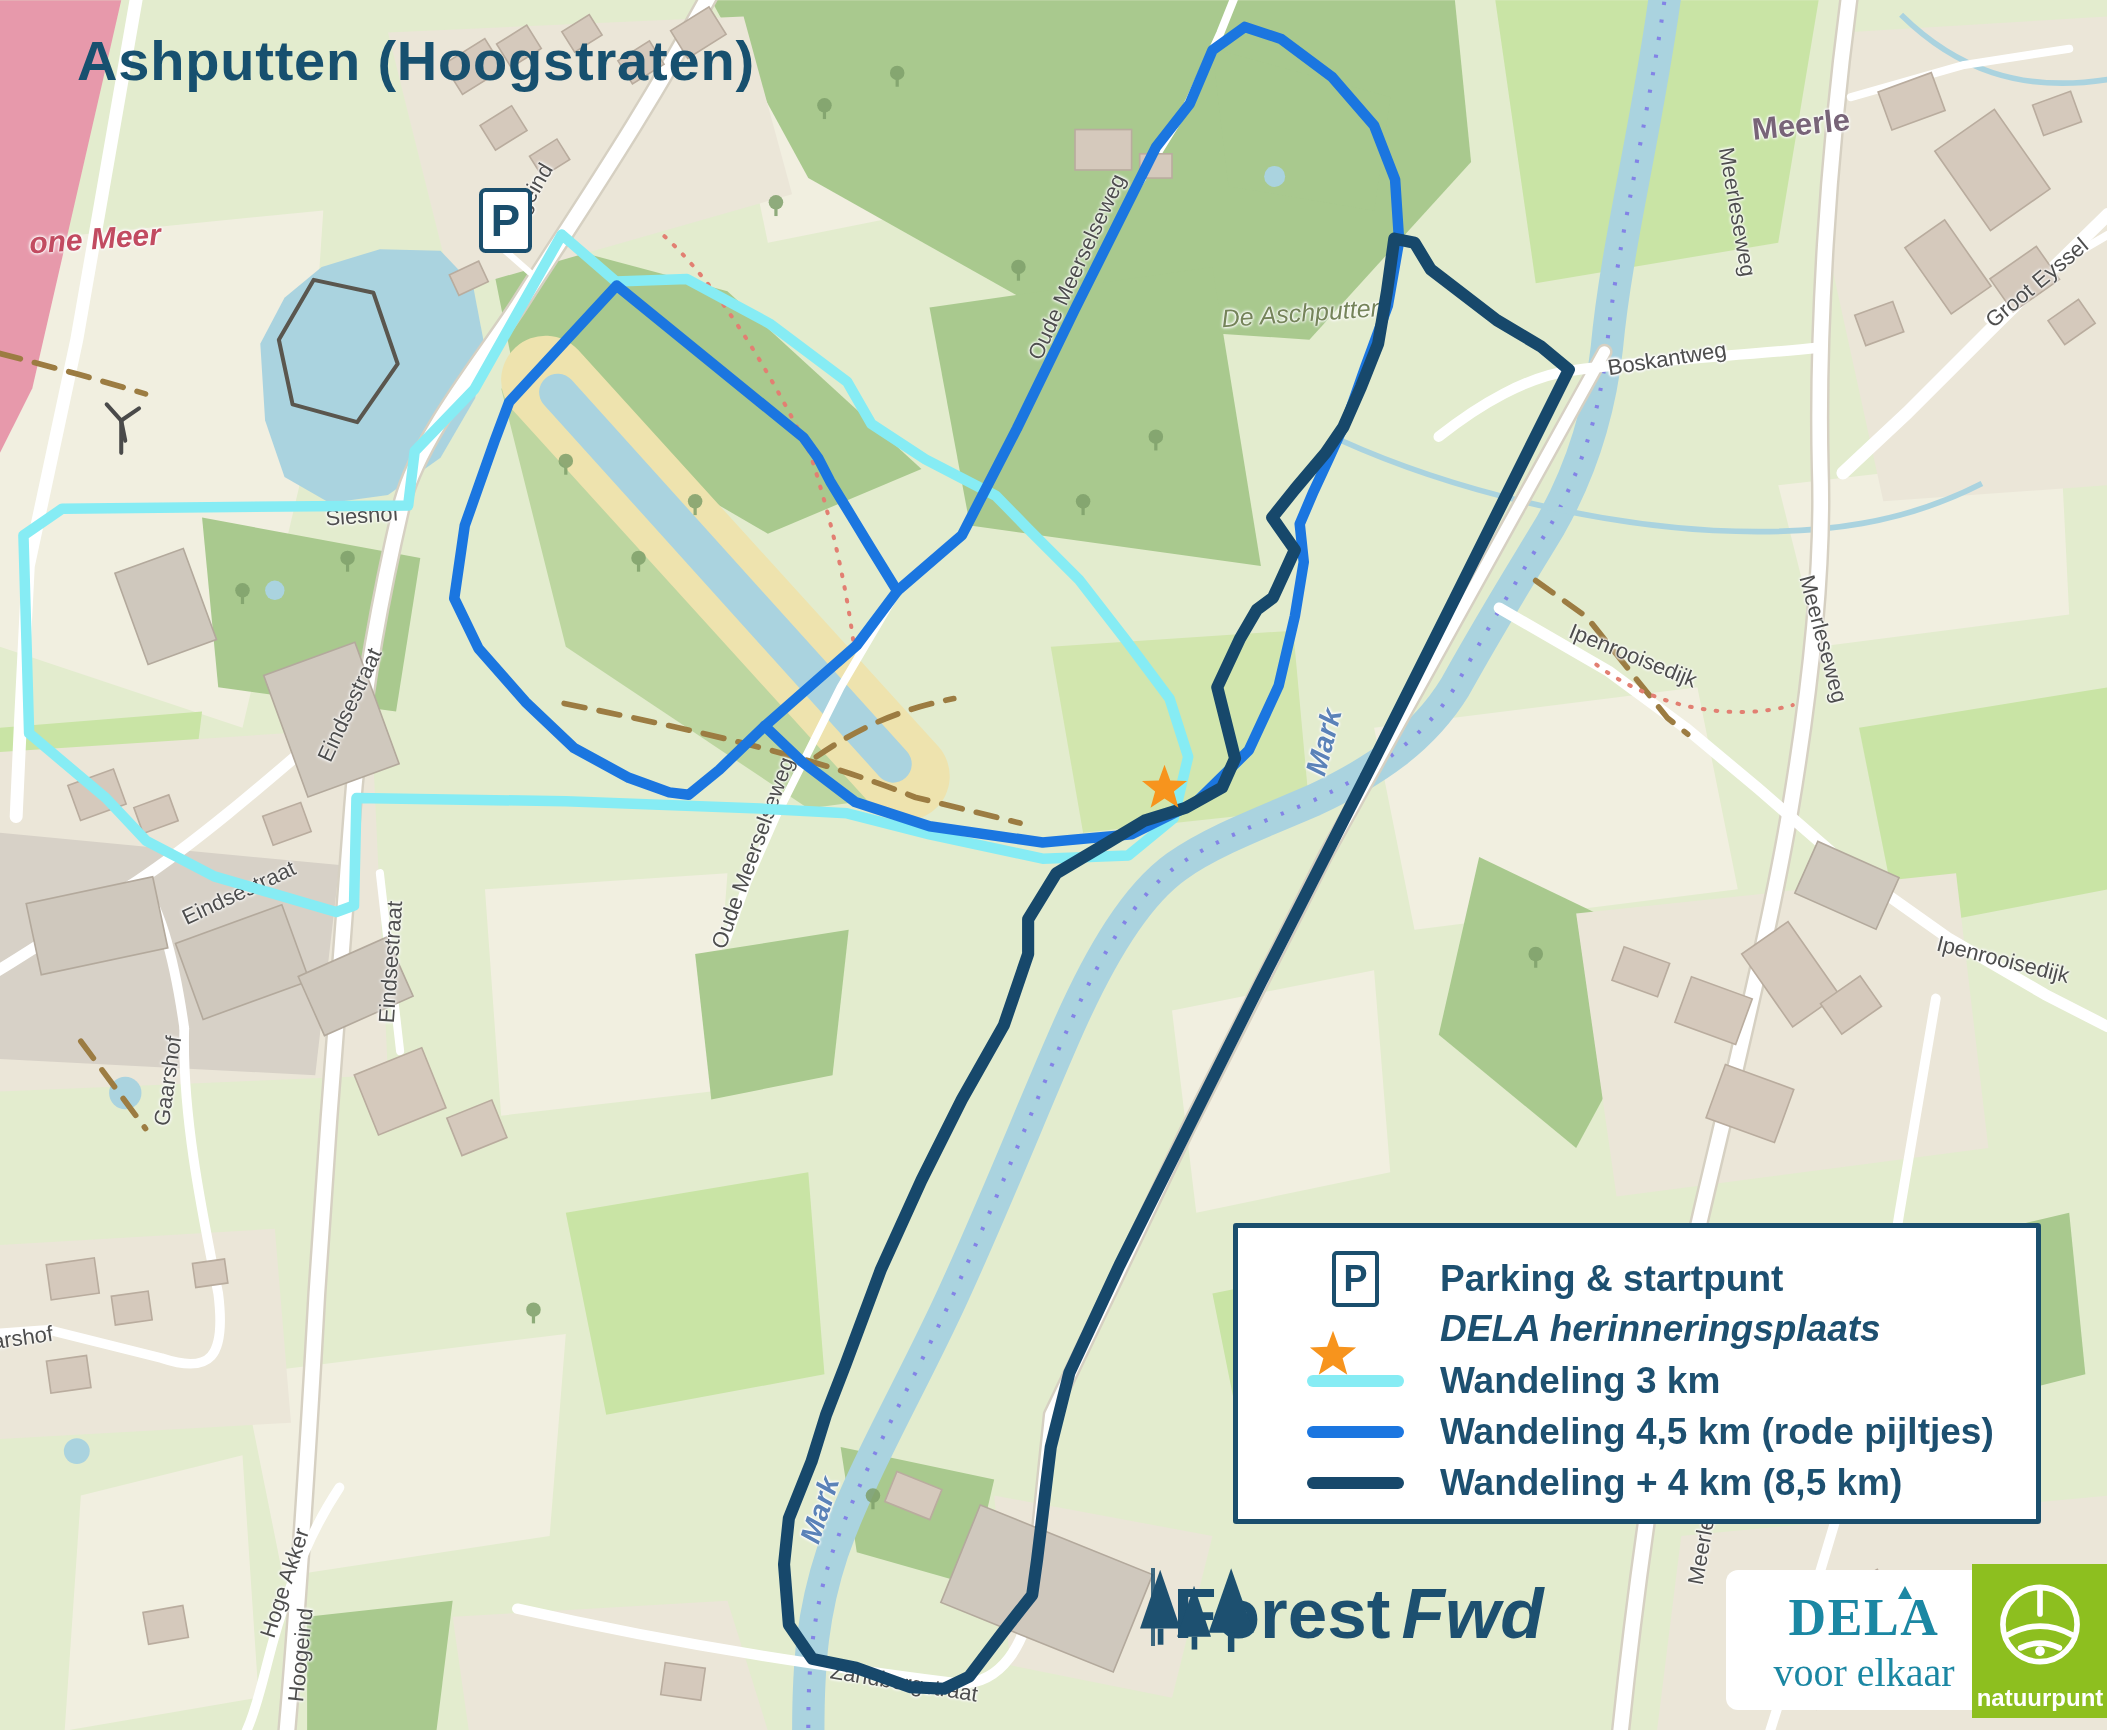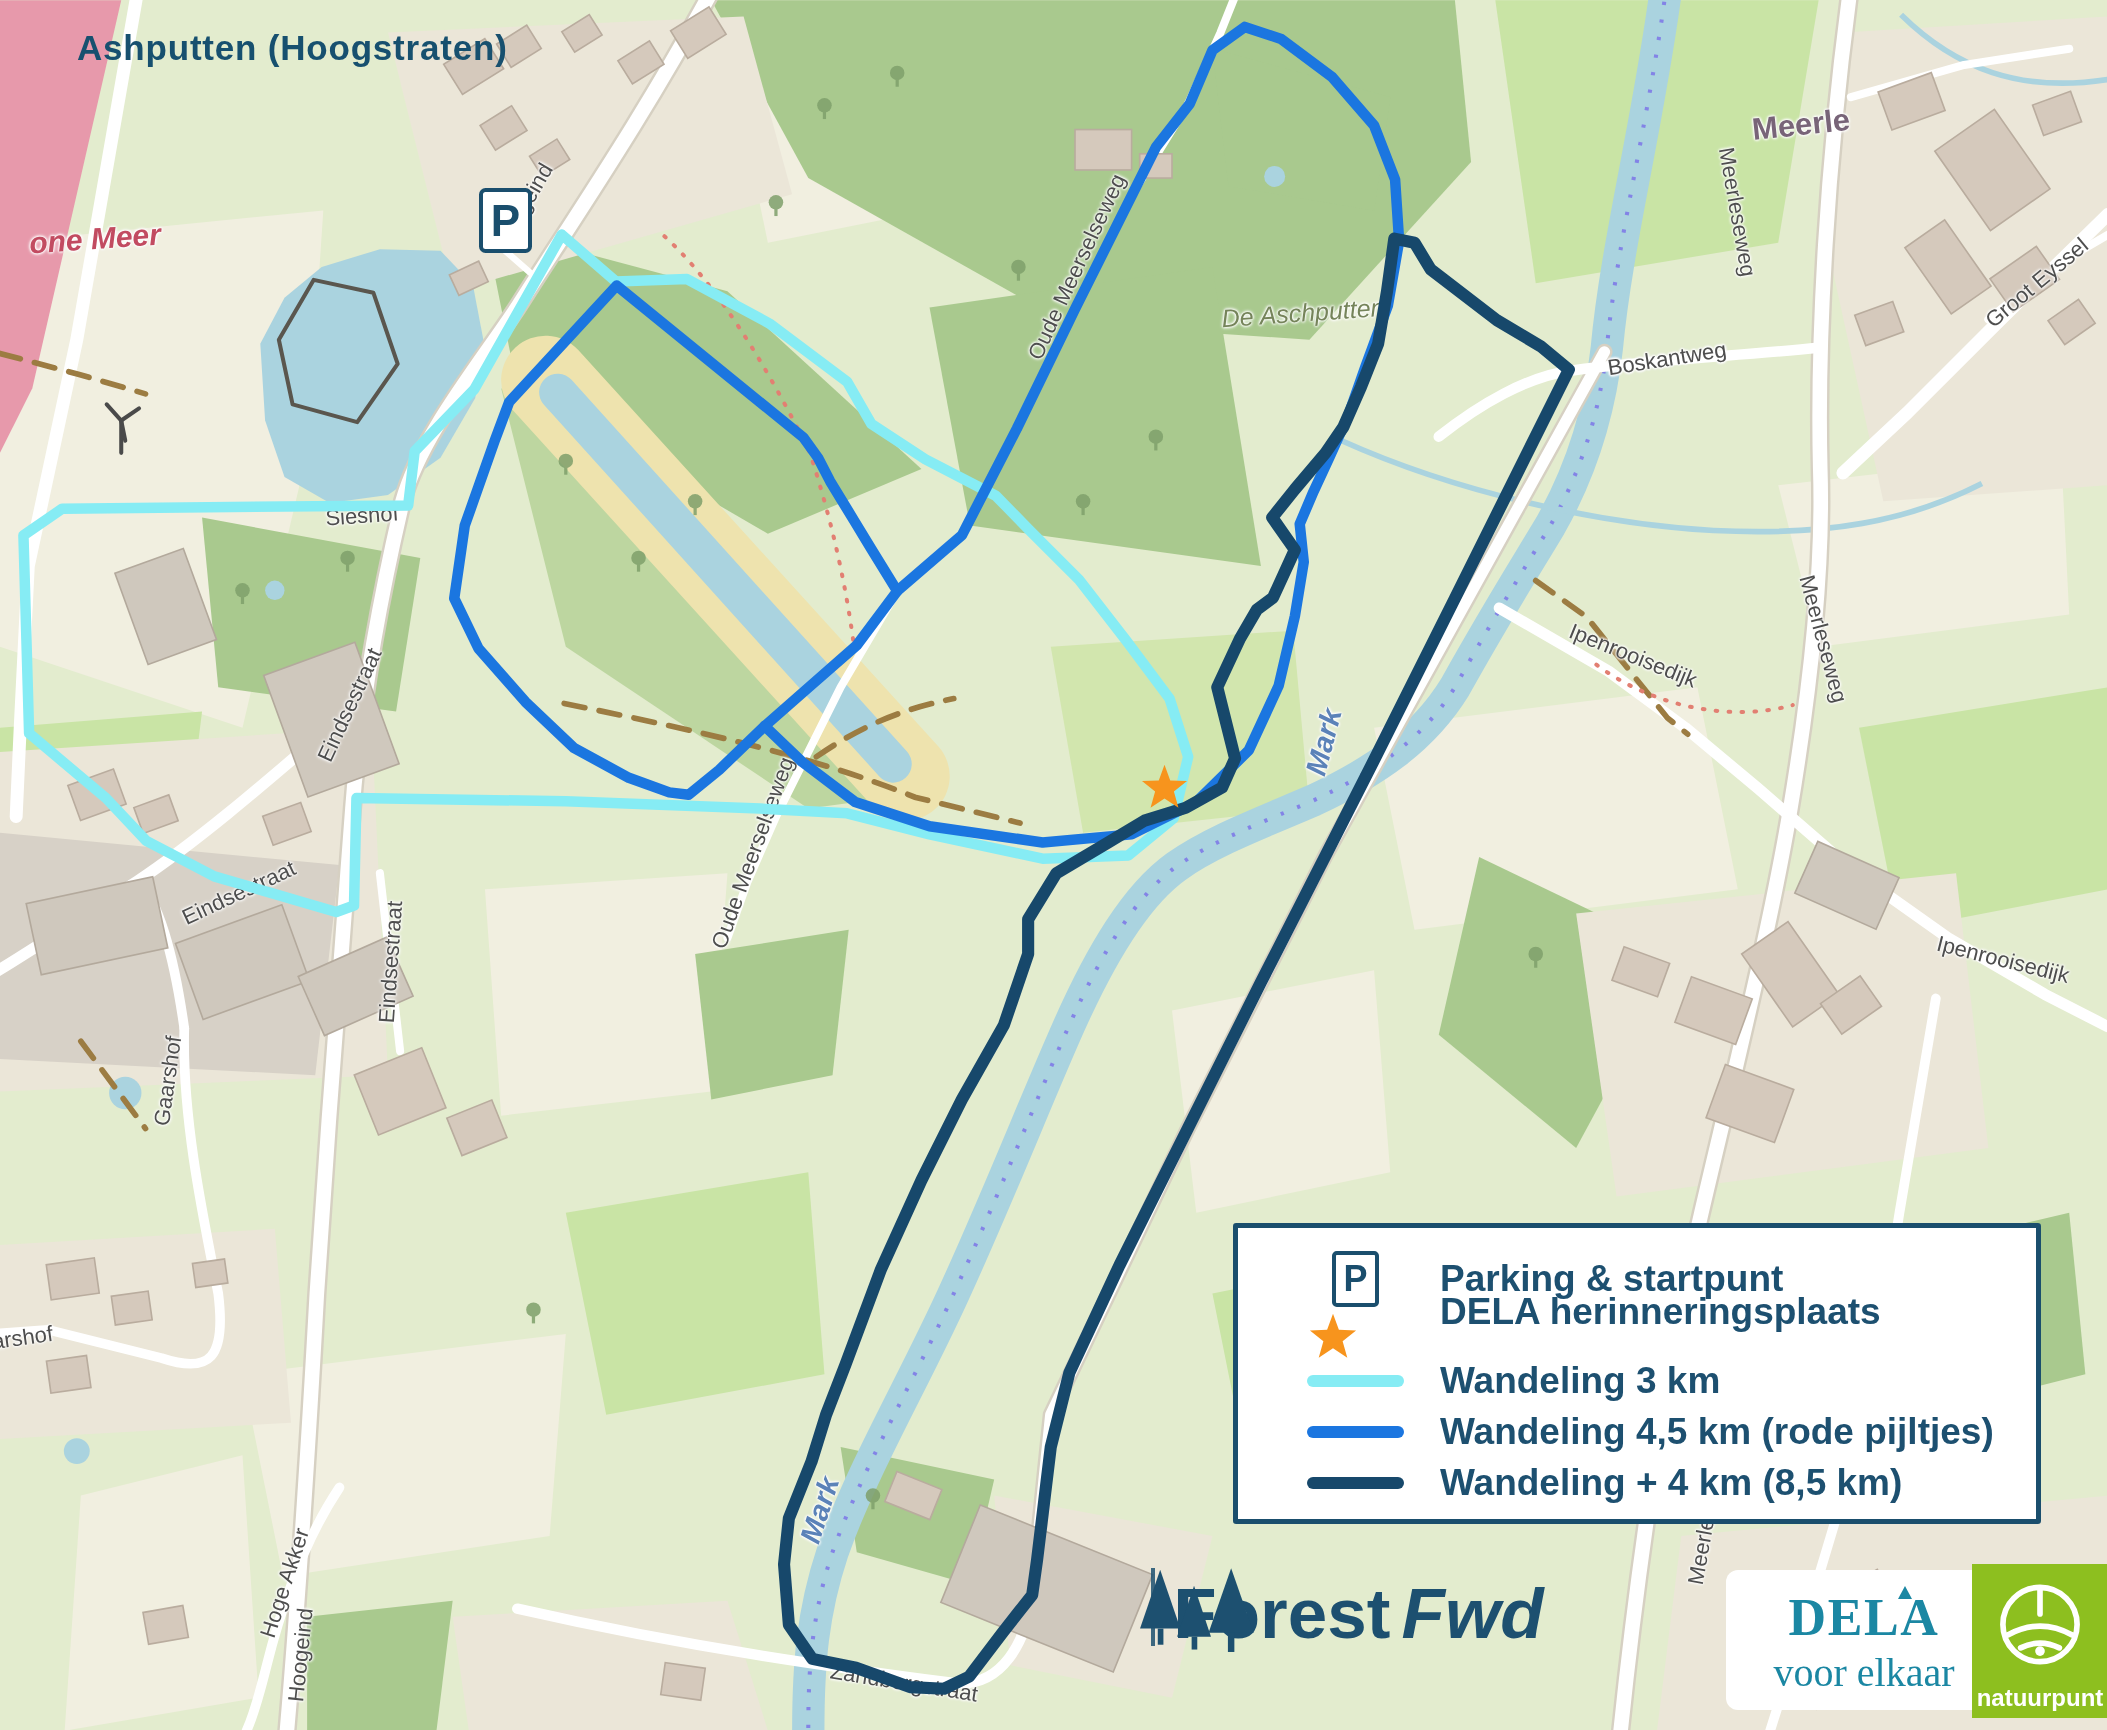--- a/index.html
+++ b/index.html
@@ -8,21 +8,21 @@
   #stage svg{position:absolute;left:0;top:0;}
   
   .maplabel{position:absolute;white-space:nowrap;transform-origin:center;
             text-shadow:0 0 2.4px #fff,0 0 2.4px #fff,0 0 3.2px #fff,0 0 4px #fff;pointer-events:none;}
   .lbl-road{font-size:22px;color:#4e4e4e;font-weight:400;}
   .lbl-place{font-size:31px;color:#786478;font-weight:600;}
   .lbl-area{font-size:25px;color:#75845a;font-style:italic;}
   .lbl-water{font-size:29px;color:#5b82b8;font-style:italic;font-weight:600;}
   .lbl-nature{font-size:30px;color:#c24b61;font-style:italic;font-weight:700;}
   
-  #page-title{position:absolute;left:77px;top:27.5px;font-size:35px;font-weight:700;
+  #page-title{position:absolute;left:77px;top:27.5px;font-size:56px;font-weight:700;
               color:#17506f;letter-spacing:0.8px;}
   
   .p-box{position:absolute;background:#fff;border:4px solid #1a4e6d;border-radius:6.5px;
          color:#1a4e6d;font-weight:700;display:flex;align-items:center;justify-content:center;}
   #p-marker{width:45px;height:57px;font-size:44px;}
   #star-marker{position:absolute;}
   
   #legend{position:absolute;left:1233px;top:1223px;width:808px;height:301px;
           background:#fff;border:5.7px solid #1a4e6d;border-radius:3.2px;box-sizing:border-box;}
   .legend-row{position:absolute;left:0;width:100%;height:50px;display:flex;align-items:center;}
@@ -297,21 +297,21 @@
   <div id="page-title">Ashputten (Hoogstraten)</div>
 
   <div id="legend">
       <div id="legend-rows">
         <div class="legend-row" style="top: 26px;">
           <div class="legend-icon">
             <div class="p-box legend-pbox">P</div>
           </div>
           <div class="legend-label">Parking &amp; startpunt</div>
         </div>
-        <div class="legend-row" style="top: 59px;">
+        <div class="legend-row" style="top: 76px; font-style: italic;">
           <div class="legend-icon">
             <svg width="52" height="52" viewBox="-32 -32 64 64">
               <polygon points="0,-26 6.3,-8.8 24.7,-8.1 10.3,3.4 15.3,21.1 0,10.9 -15.3,21.1 -10.3,3.4 -24.7,-8.1 -6.3,-8.8" fill="#f7941d" transform="scale(1.15)"></polygon>
             </svg>
           </div>
           <div class="legend-label">DELA herinneringsplaats</div>
         </div>
         <div class="legend-row" style="top: 128px;">
           <div class="legend-icon">
             <div class="legend-line" style="background: rgb(134, 236, 244);"></div>

